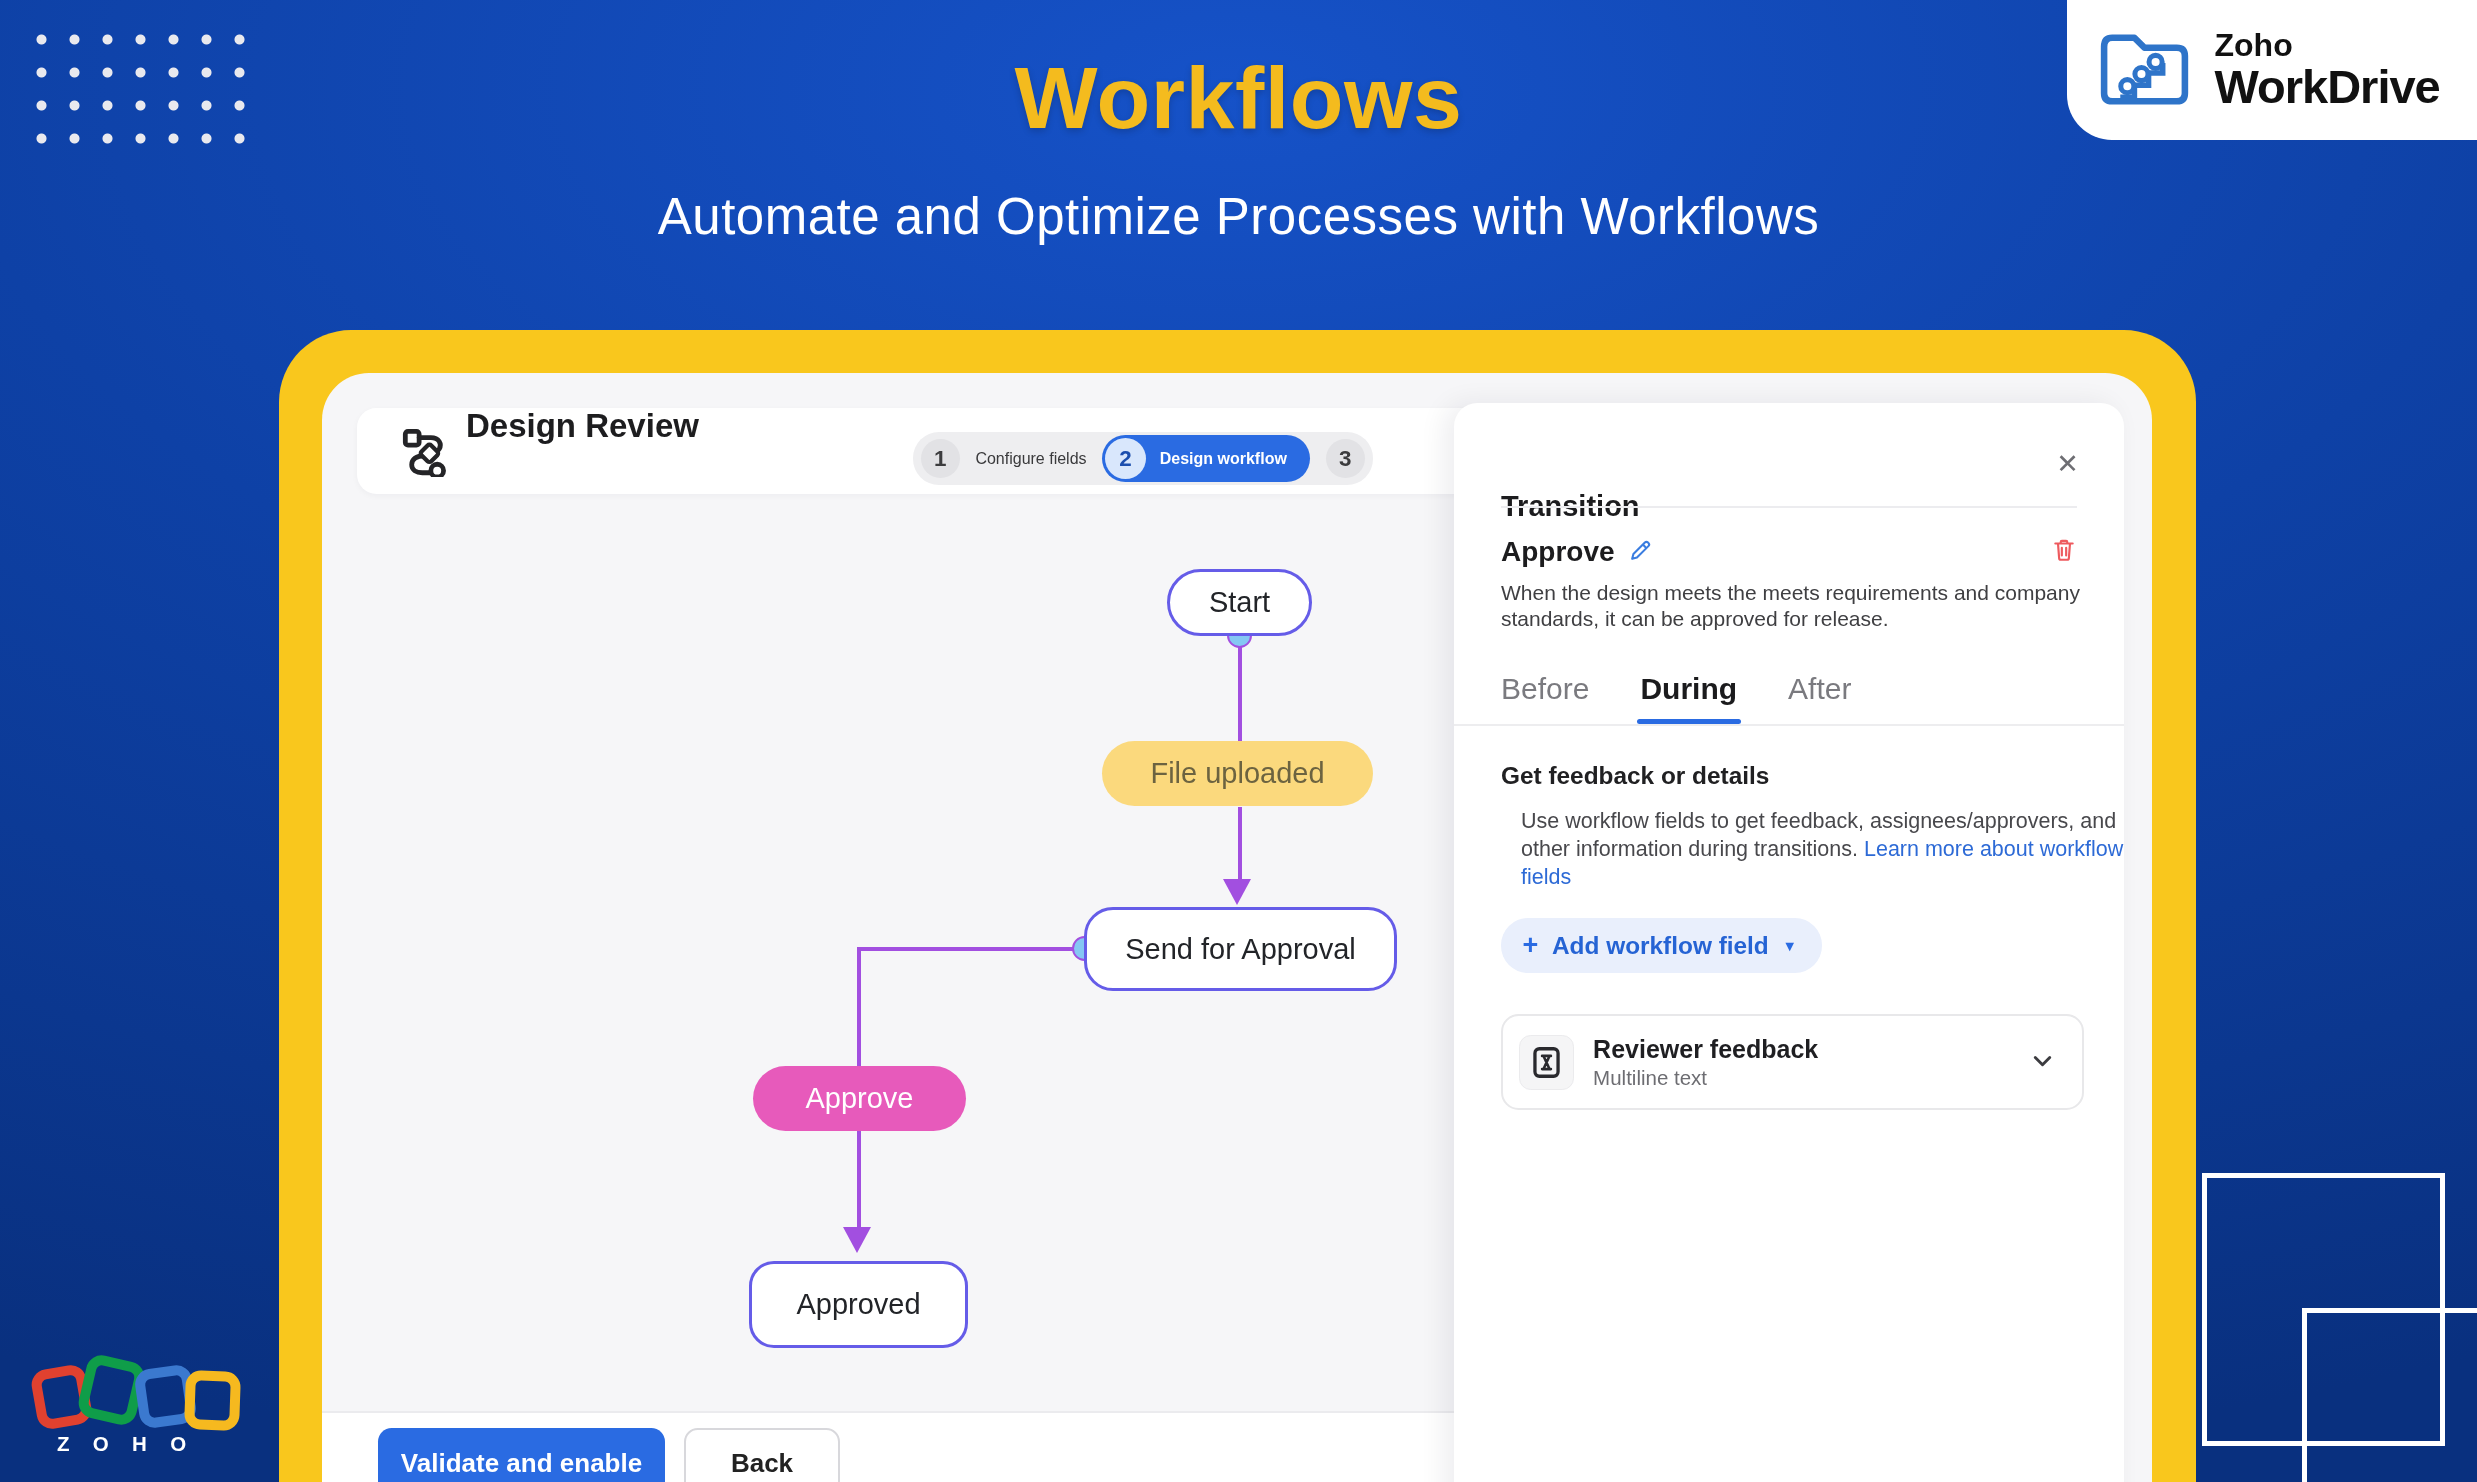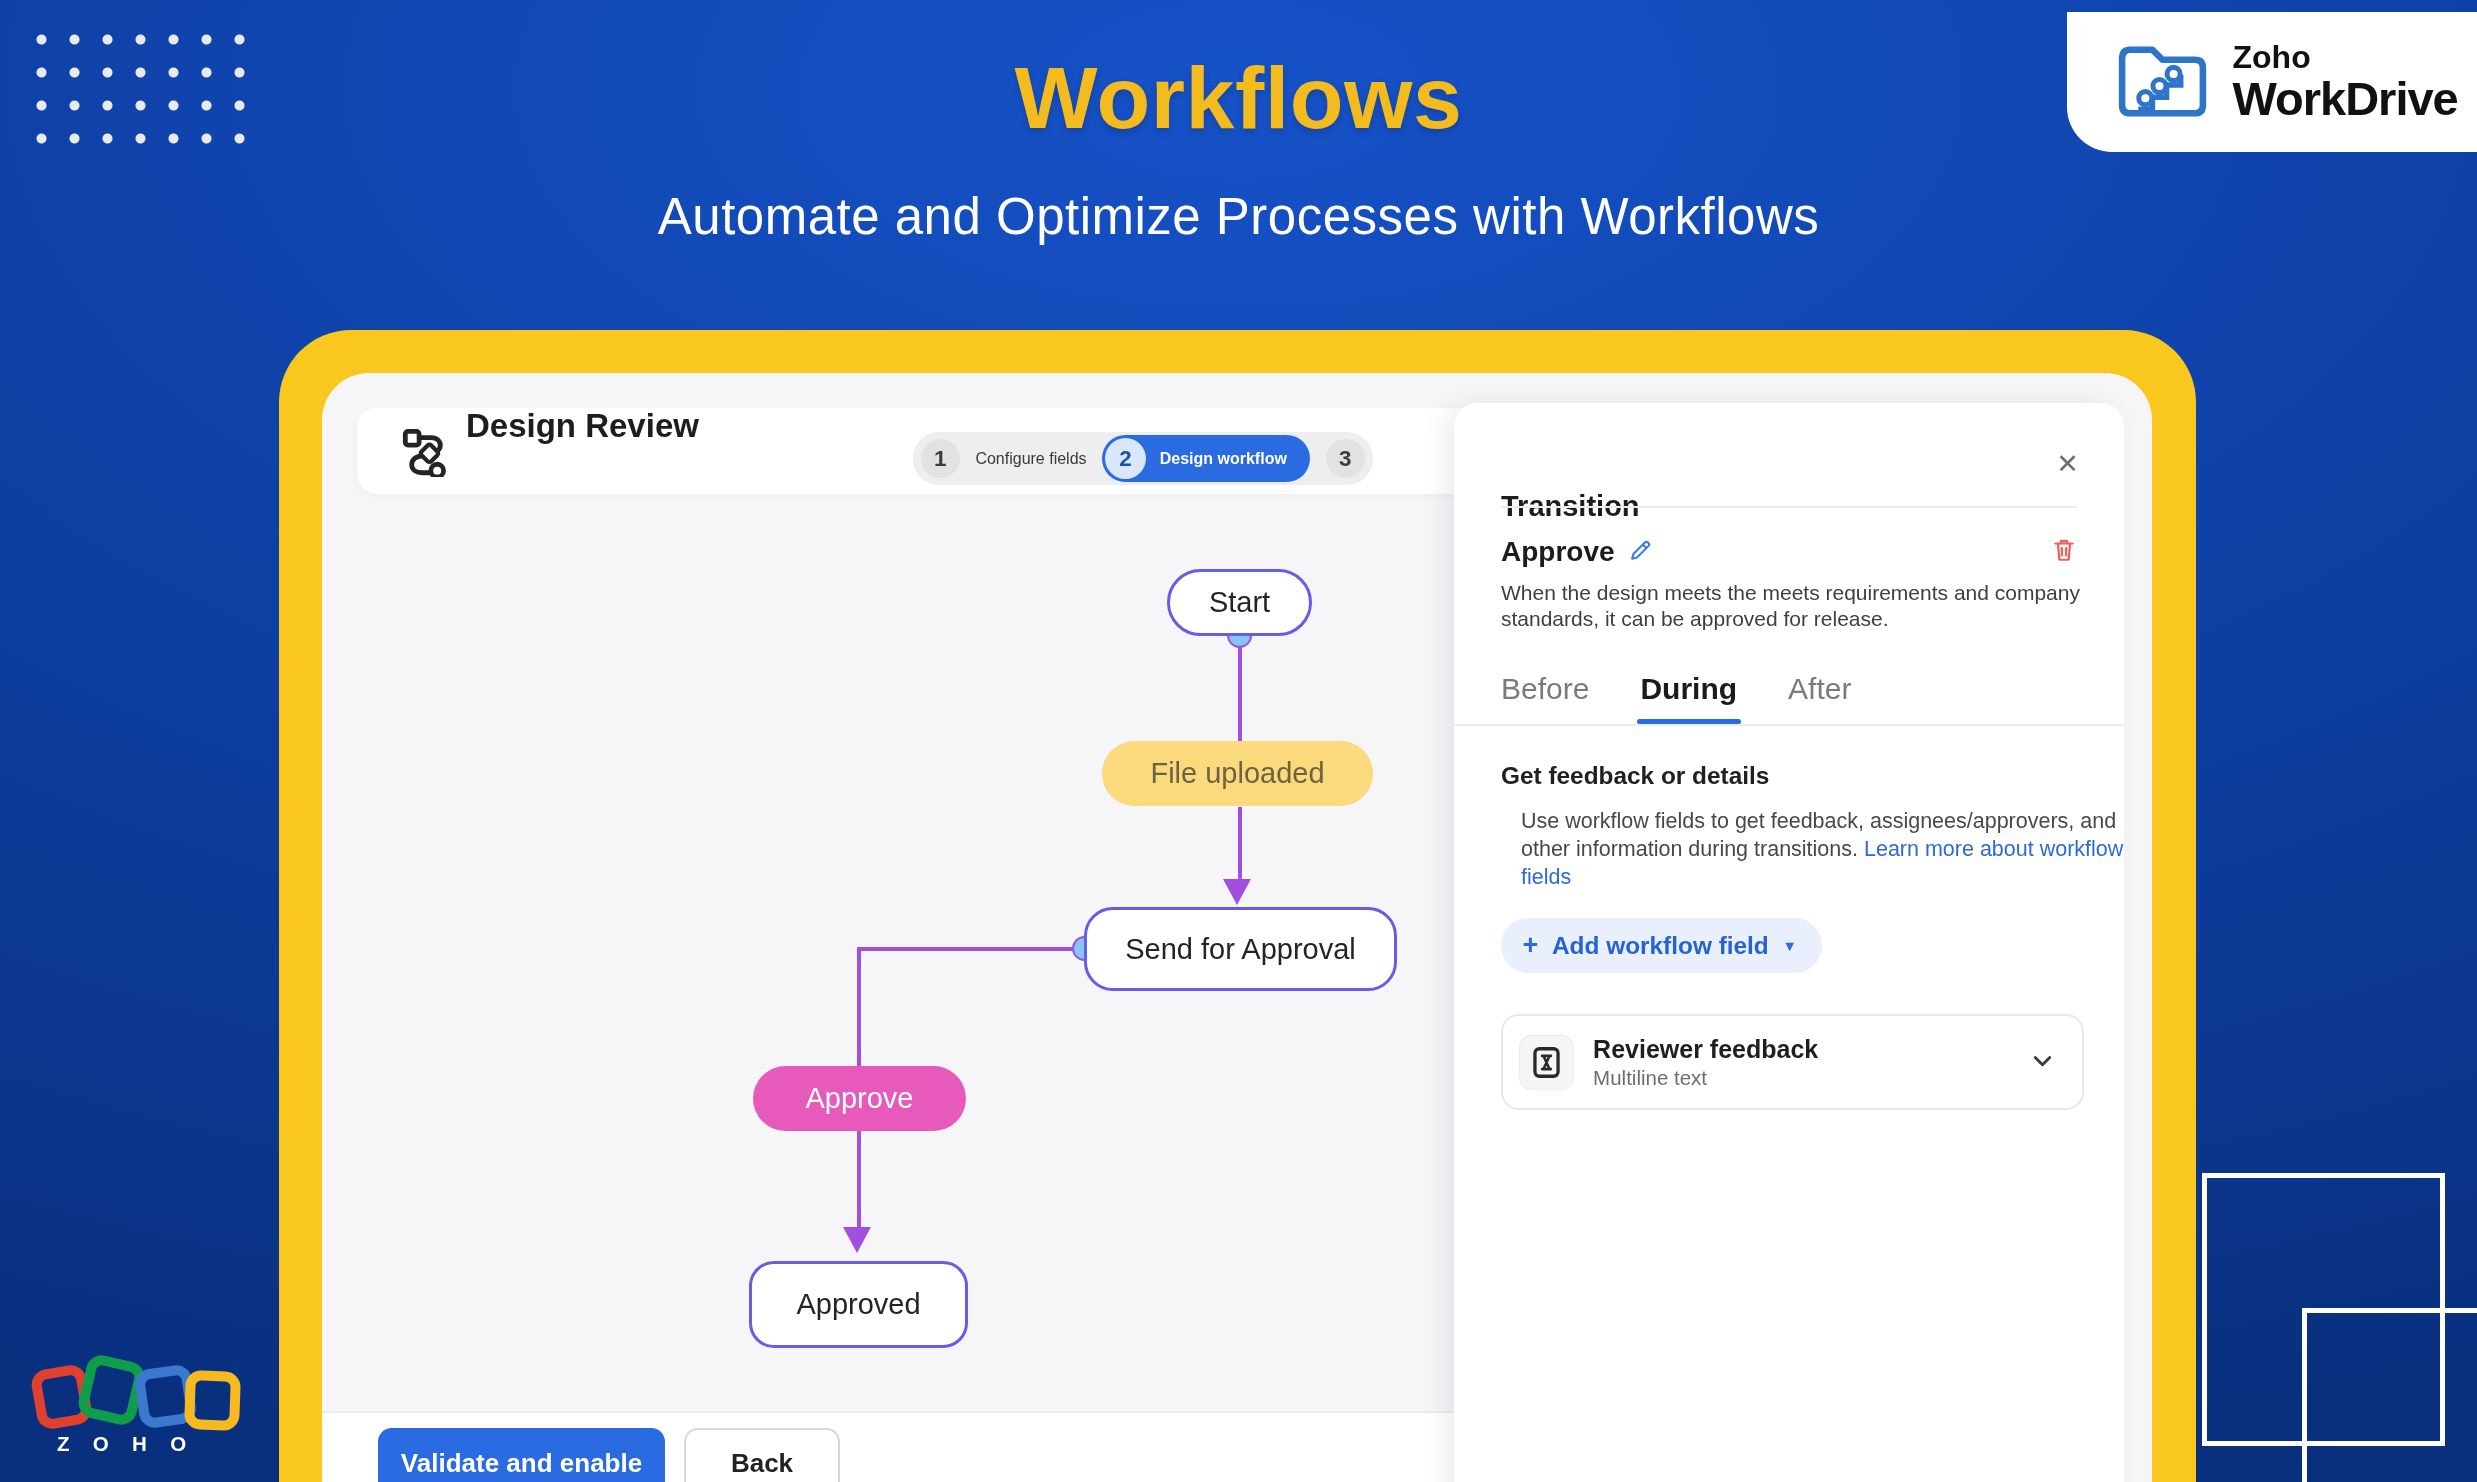--- a/index.html
+++ b/index.html
@@ -21,23 +21,23 @@
     font-size:88px;font-weight:800;color:#f4bb1e;letter-spacing:0.5px;
     text-shadow:0 2.9px 7.8px rgba(0,0,0,.18);
   }
   .hero-sub{
     left:0;right:0;top:187px;text-align:center;
     font-size:51px;font-weight:400;color:#ffffff;letter-spacing:0.5px;
   }
 
   
   .brandcard{
-    right:0;top:12px;width:410px;height:140px;background:#ffffff;
+    right:0;top:0;width:410px;height:140px;background:#ffffff;
     border-radius:0 0 0 45px;display:flex;align-items:center;gap:19.5px;
-    padding-left:45px;box-sizing:border-box;
+    padding-left:27px;box-sizing:border-box;
   }
   .brand-text .zoho{font-size:32px;font-weight:700;color:#111;line-height:33px;}
   .brand-text .wd{font-size:47px;font-weight:800;color:#111;line-height:49px;letter-spacing:-1px;}
 
   
   .zsq{position:absolute;box-sizing:border-box;border-radius:15.6px;background:transparent;}
   .zoho-letters{
     left:57px;top:1432px;width:172px;
     color:#fff;font-size:20.5px;font-weight:700;letter-spacing:8.8px;
   }

